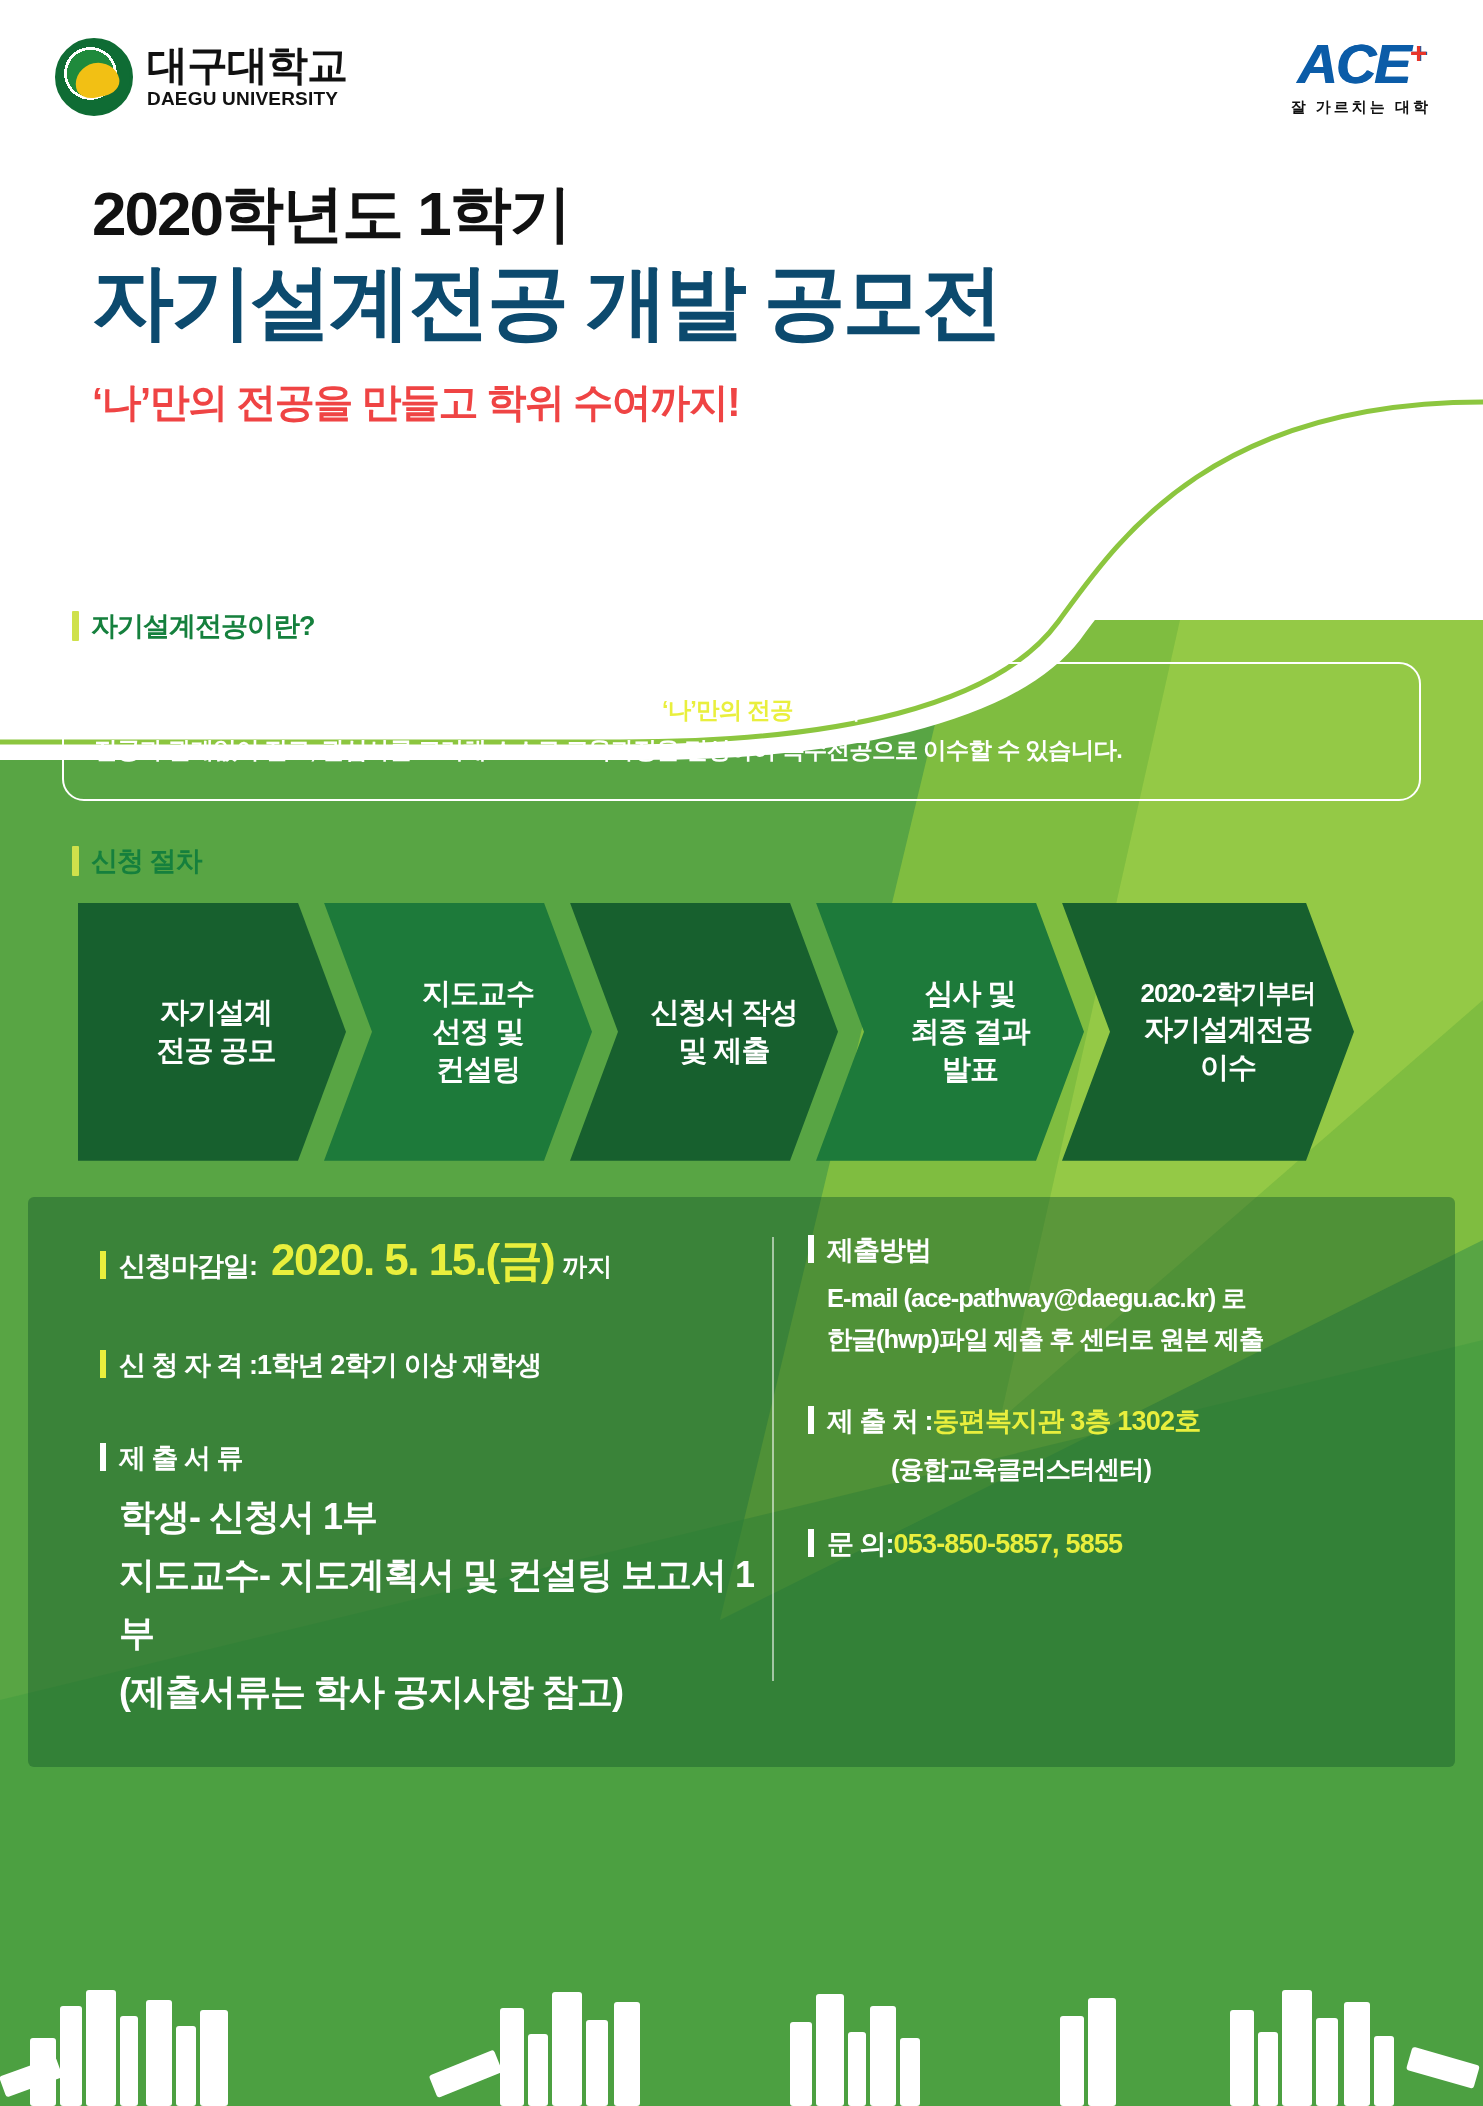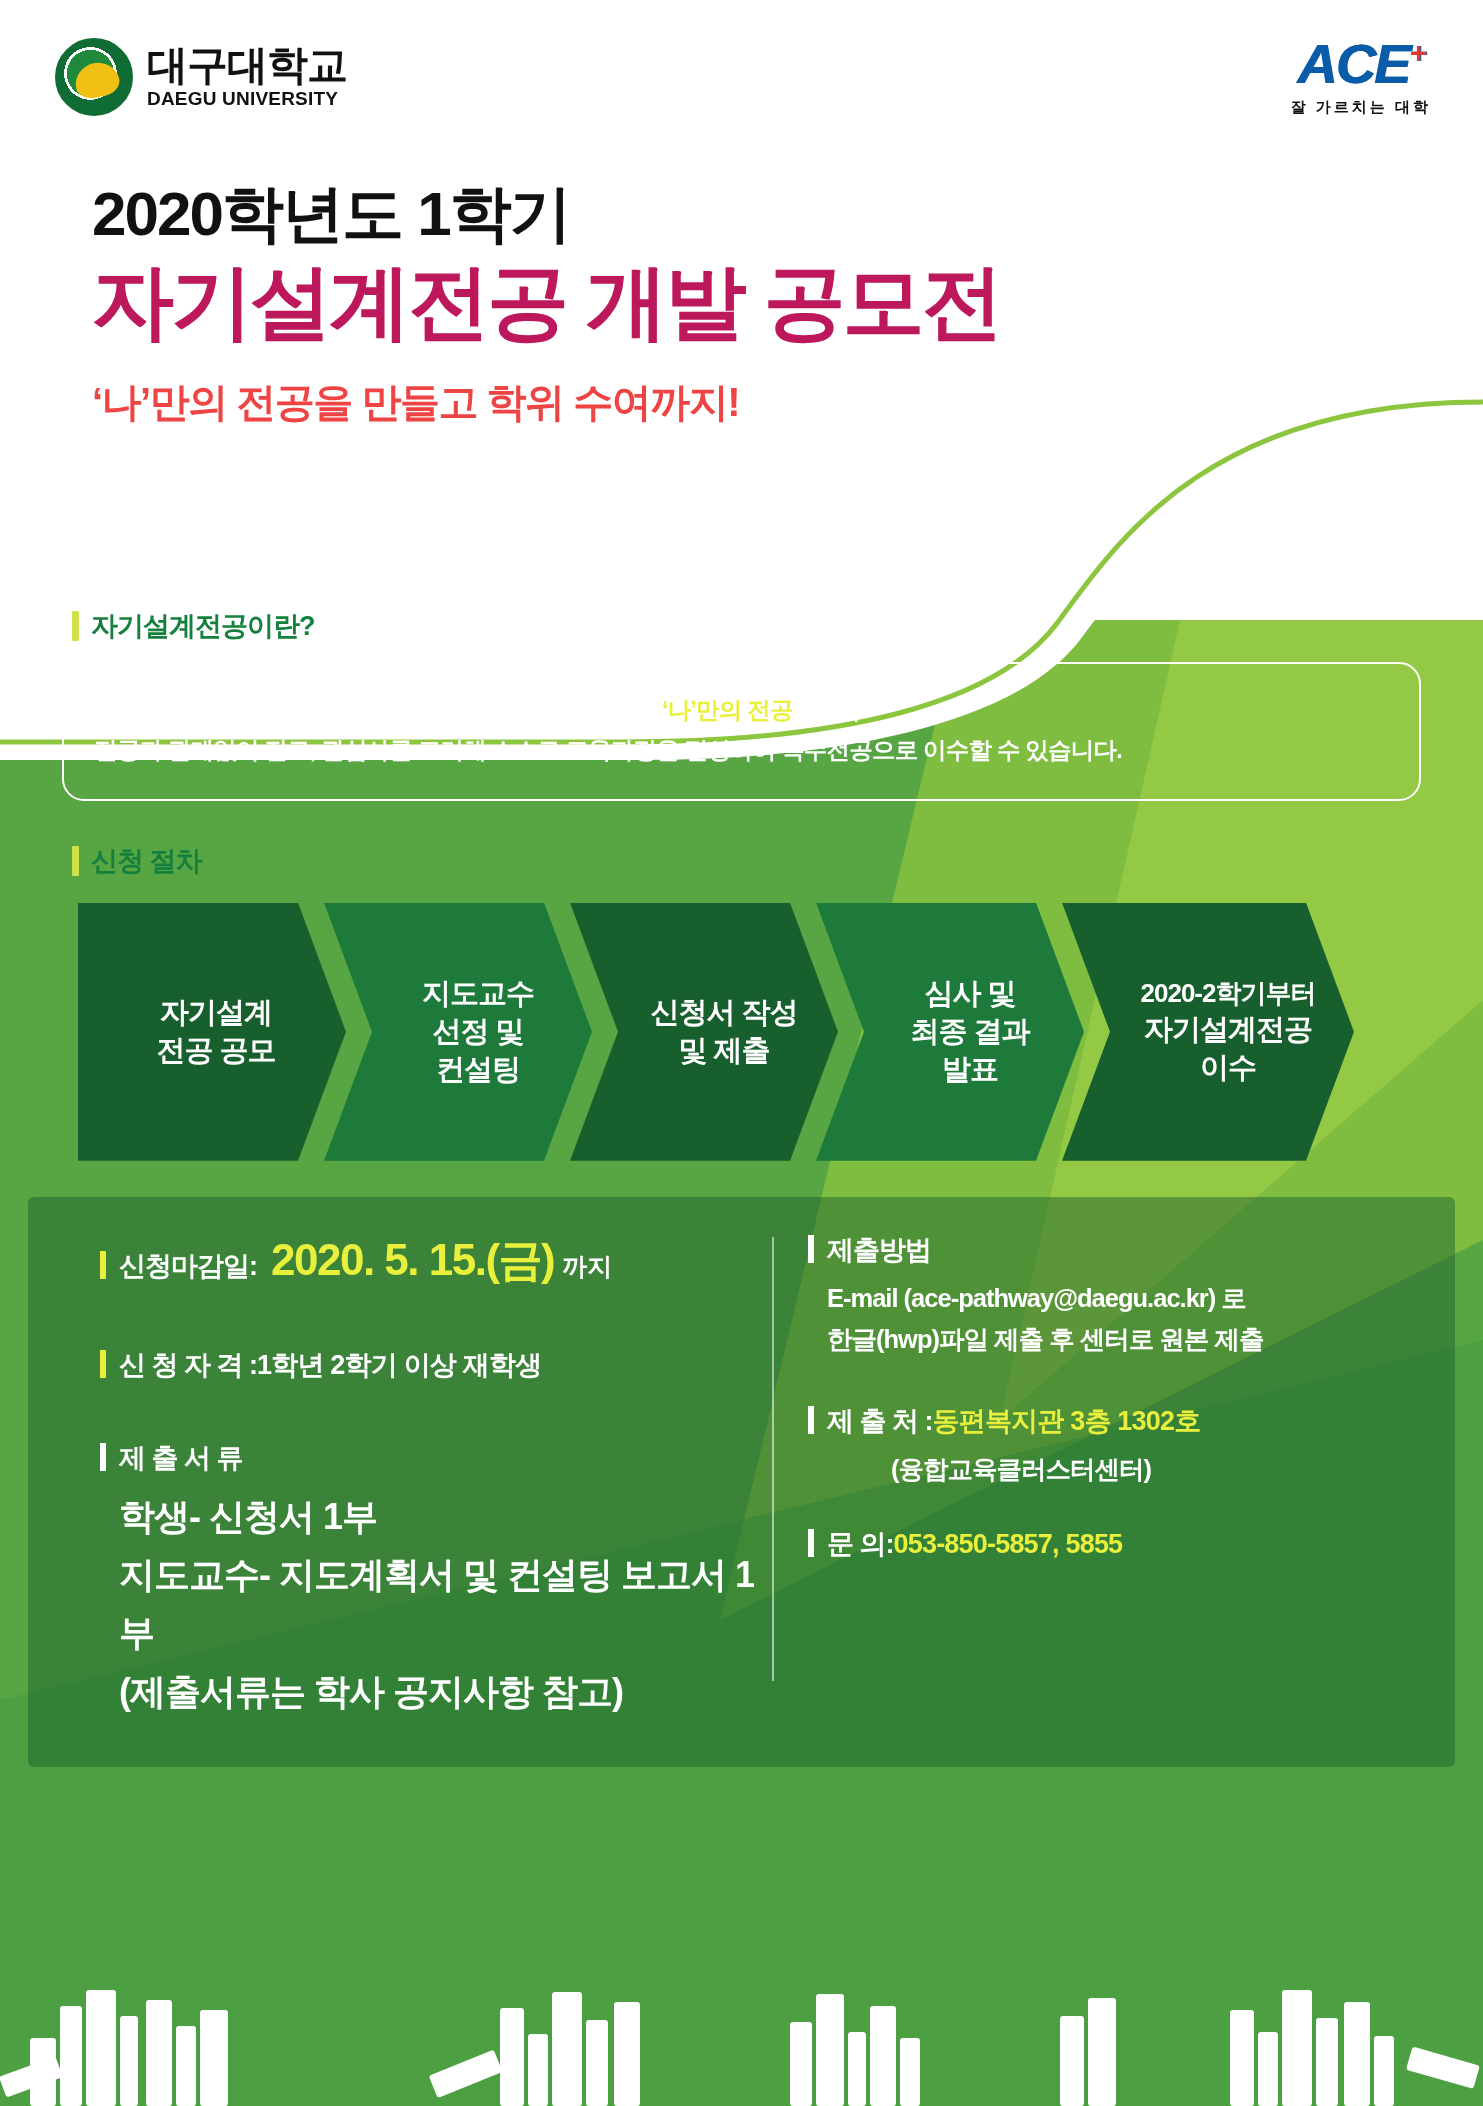--- a/index.html
+++ b/index.html
@@ -55,21 +55,21 @@
     text-shadow: 1px 0 0 #0b5ca8;
   }
   .ace-word sup { font-size: 30px; color:#e8352a; font-weight: 900; vertical-align: super;}
   .ace-sub { font-size: 15px; color:#111; letter-spacing: 3px; margin-top: 6px; font-weight:600;}
 
   .title-block { position: absolute; left: 92px; top: 180px; }
   .title-line1 {
     font-size: 62px; font-weight: 800; color: #111; letter-spacing: -2px; line-height: 1.1;
   }
   .title-line2 {
-    font-size: 82px; font-weight: 800; color: #be185d; letter-spacing: -3px;
+    font-size: 82px; font-weight: 800; color: #0c4a6e; letter-spacing: -3px;
     line-height: 1.16; margin-top: 6px; white-space: nowrap;
   }
   .title-line3 {
     font-size: 40px; font-weight: 700; color: #ef4444; letter-spacing: -1.5px; margin-top: 26px;
   }
 
   
   .curve-bg {
     position: absolute; top: 0; left: 0; width: 1483px; height: 2106px; z-index: 1;
   }

